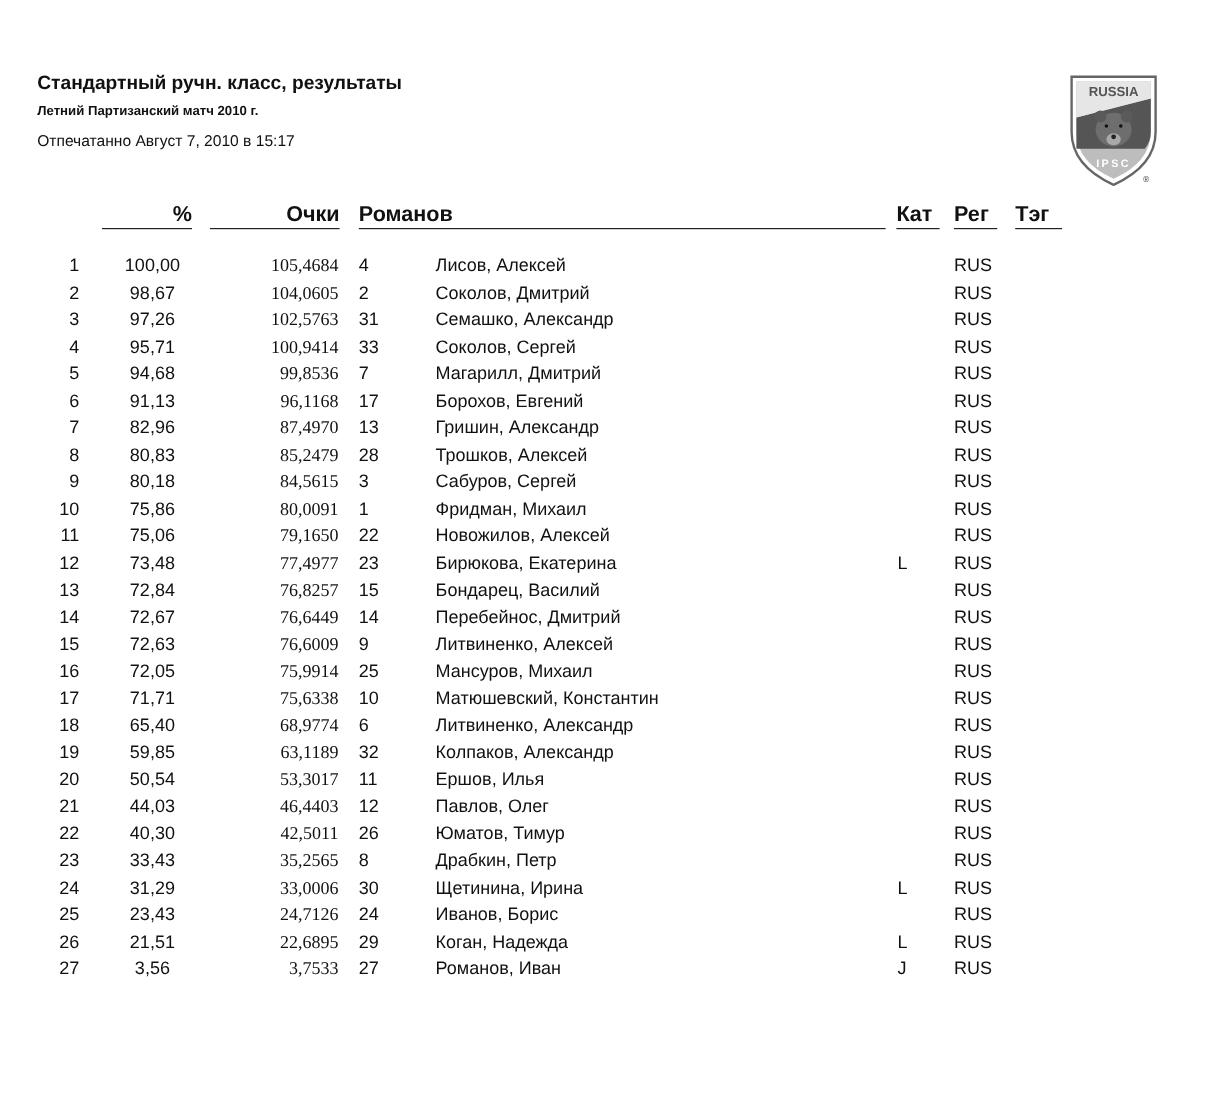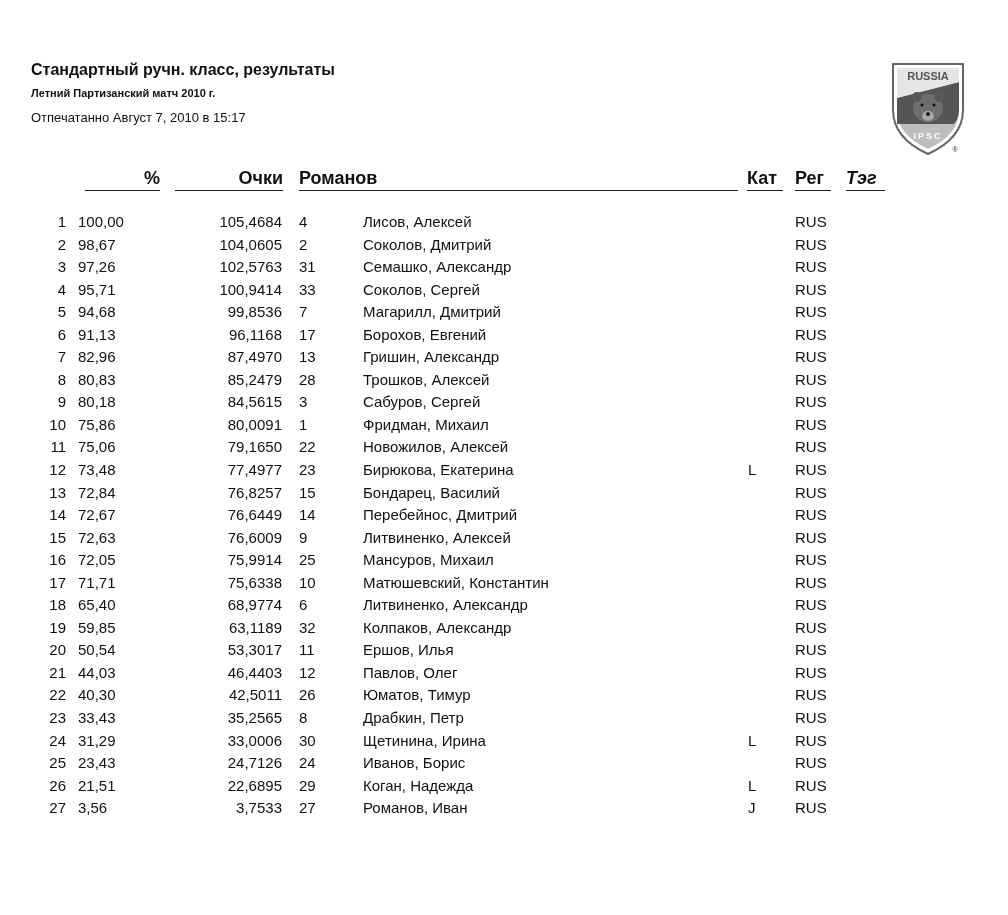--- a/index.html
+++ b/index.html
@@ -15,22 +15,22 @@
 
     .hdr { position: absolute; top: 166px; height: 24px; font-size: 18px; font-weight: bold;
            border-bottom: 1.5px solid #222; line-height: 24px; white-space: nowrap; }
     .hdr.right { text-align: right; }
     .hdr.left { text-align: left; }
 
     .rows { position: absolute; left: 0; top: 211px; width: 1008px; }
     .row { position: relative; height: 22.55px; font-size: 15px; line-height: 22px; }
     .row span { position: absolute; top: 0; white-space: nowrap; }
     .c-place { left: 20px; width: 46px; text-align: right; }
-    .c-pct { left: 78px; width: 70px; text-align: left; }
-    .c-pts { left: 190px; width: 92px; text-align: right; }
+    .c-pct { left: 92px; width: 70px; text-align: center; }
+    .c-pts { left: 190px; width: 92px; text-align: right; font-family: Liberation Serif, serif; }
     .c-num { left: 299px; }
     .c-name { left: 363px; }
     .c-cat { left: 748px; }
     .c-reg { left: 795px; }
   </style>
 </head>
 <body>
 
 <div class="title">Стандартный ручн. класс, результаты</div>
 <div class="subtitle">Летний Партизанский матч 2010 г.</div>
@@ -53,21 +53,21 @@
     <text x="40" y="81" text-anchor="middle" font-family="Liberation Sans, sans-serif" font-weight="bold" font-size="9" fill="#ffffff" letter-spacing="2">IPSC</text>
     <text x="67" y="94" text-anchor="middle" font-family="Liberation Sans, sans-serif" font-size="7" fill="#333">®</text>
   </svg>
 </div>
 
 <div class="hdr right" style="left:85px;width:75px;">%</div>
 <div class="hdr right" style="left:175px;width:108px;">Очки</div>
 <div class="hdr left" style="left:299px;width:439px;">Романов</div>
 <div class="hdr left" style="left:747px;width:36px;">Кат</div>
 <div class="hdr left" style="left:795px;width:36px;">Рег</div>
-<div class="hdr left" style="left:846px;width:39px;font-style:italic;">Тэг</div>
+<div class="hdr left" style="left:846px;width:39px;">Тэг</div>
 
 <div class="rows" id="rows">
     <div class="row">
       <span class="c-place">1</span>
       <span class="c-pct">100,00</span>
       <span class="c-pts">105,4684</span>
       <span class="c-num">4</span>
       <span class="c-name">Лисов, Алексей</span>
       <span class="c-cat"></span>
       <span class="c-reg">RUS</span>

